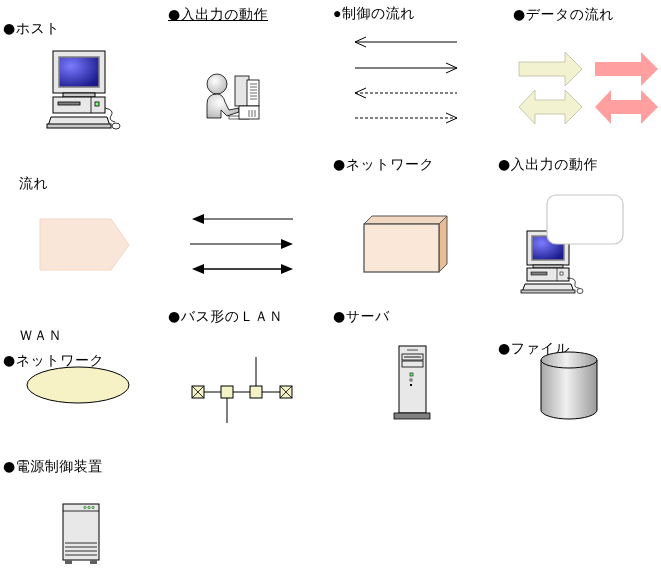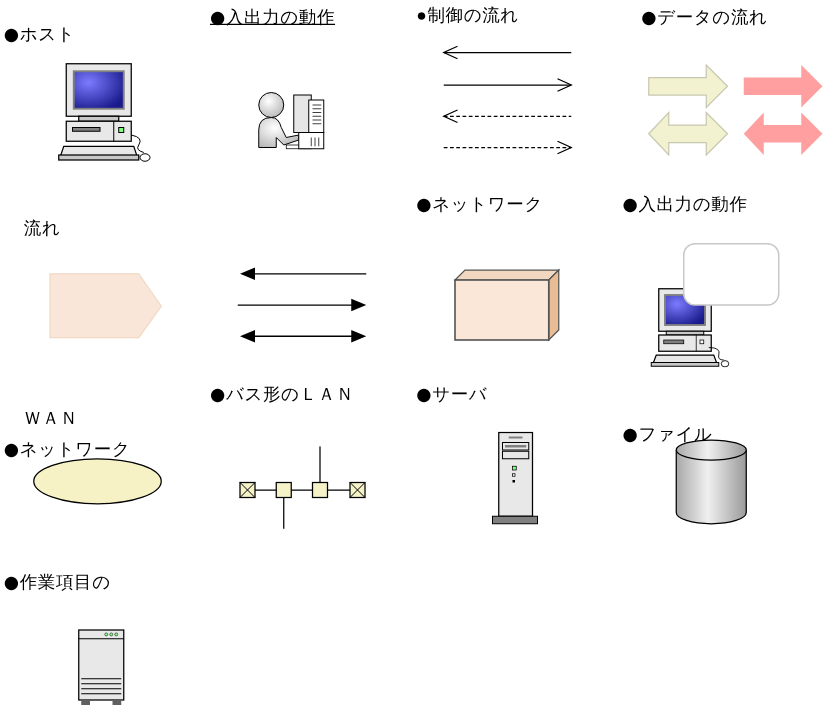--- a/index.html
+++ b/index.html
@@ -215,21 +215,21 @@
   <div class="label" style="left:3px;top:6px;margin-top:32px;">●ファイル</div>
   <div class="icon" style="left:44px;top:48px;">
     <svg width="60" height="72" viewBox="0 0 60 72">
       <path d="M2,10 L2,60 A28,9 0 0 0 58,60 L58,10" fill="url(#cylGrad)" stroke="#000" stroke-width="1"></path>
       <ellipse cx="30" cy="10" rx="28" ry="8" fill="url(#cylGrad)" stroke="#000" stroke-width="1"></ellipse>
     </svg>
   </div>
 </div>
 
 <div class="legend-item" style="left:0;top:452px;width:165px;height:120px;">
-  <div class="label" style="left:3px;top:6px;">●作業項目の</div>
+  <div class="label" style="left:3px;top:6px;">●電源制御装置</div>
   <div class="icon" style="left:61px;top:51px;">
     <svg width="40" height="64" viewBox="0 0 40 64">
       <rect x="2" y="1" width="36" height="56" fill="#e8e8e8" stroke="#000" stroke-width="1"></rect>
       <line x1="2" y1="8" x2="38" y2="8" stroke="#000" stroke-width="0.8"></line>
       <circle cx="24" cy="4.5" r="1.2" fill="#80ff80" stroke="#000" stroke-width="0.4"></circle>
       <circle cx="28" cy="4.5" r="1.2" fill="#80ff80" stroke="#000" stroke-width="0.4"></circle>
       <circle cx="32" cy="4.5" r="1.2" fill="#80ff80" stroke="#000" stroke-width="0.4"></circle>
       <line x1="4" y1="40" x2="36" y2="40" stroke="#000" stroke-width="0.8"></line>
       <line x1="4" y1="44" x2="36" y2="44" stroke="#000" stroke-width="0.8"></line>
       <line x1="4" y1="48" x2="36" y2="48" stroke="#000" stroke-width="0.8"></line>

